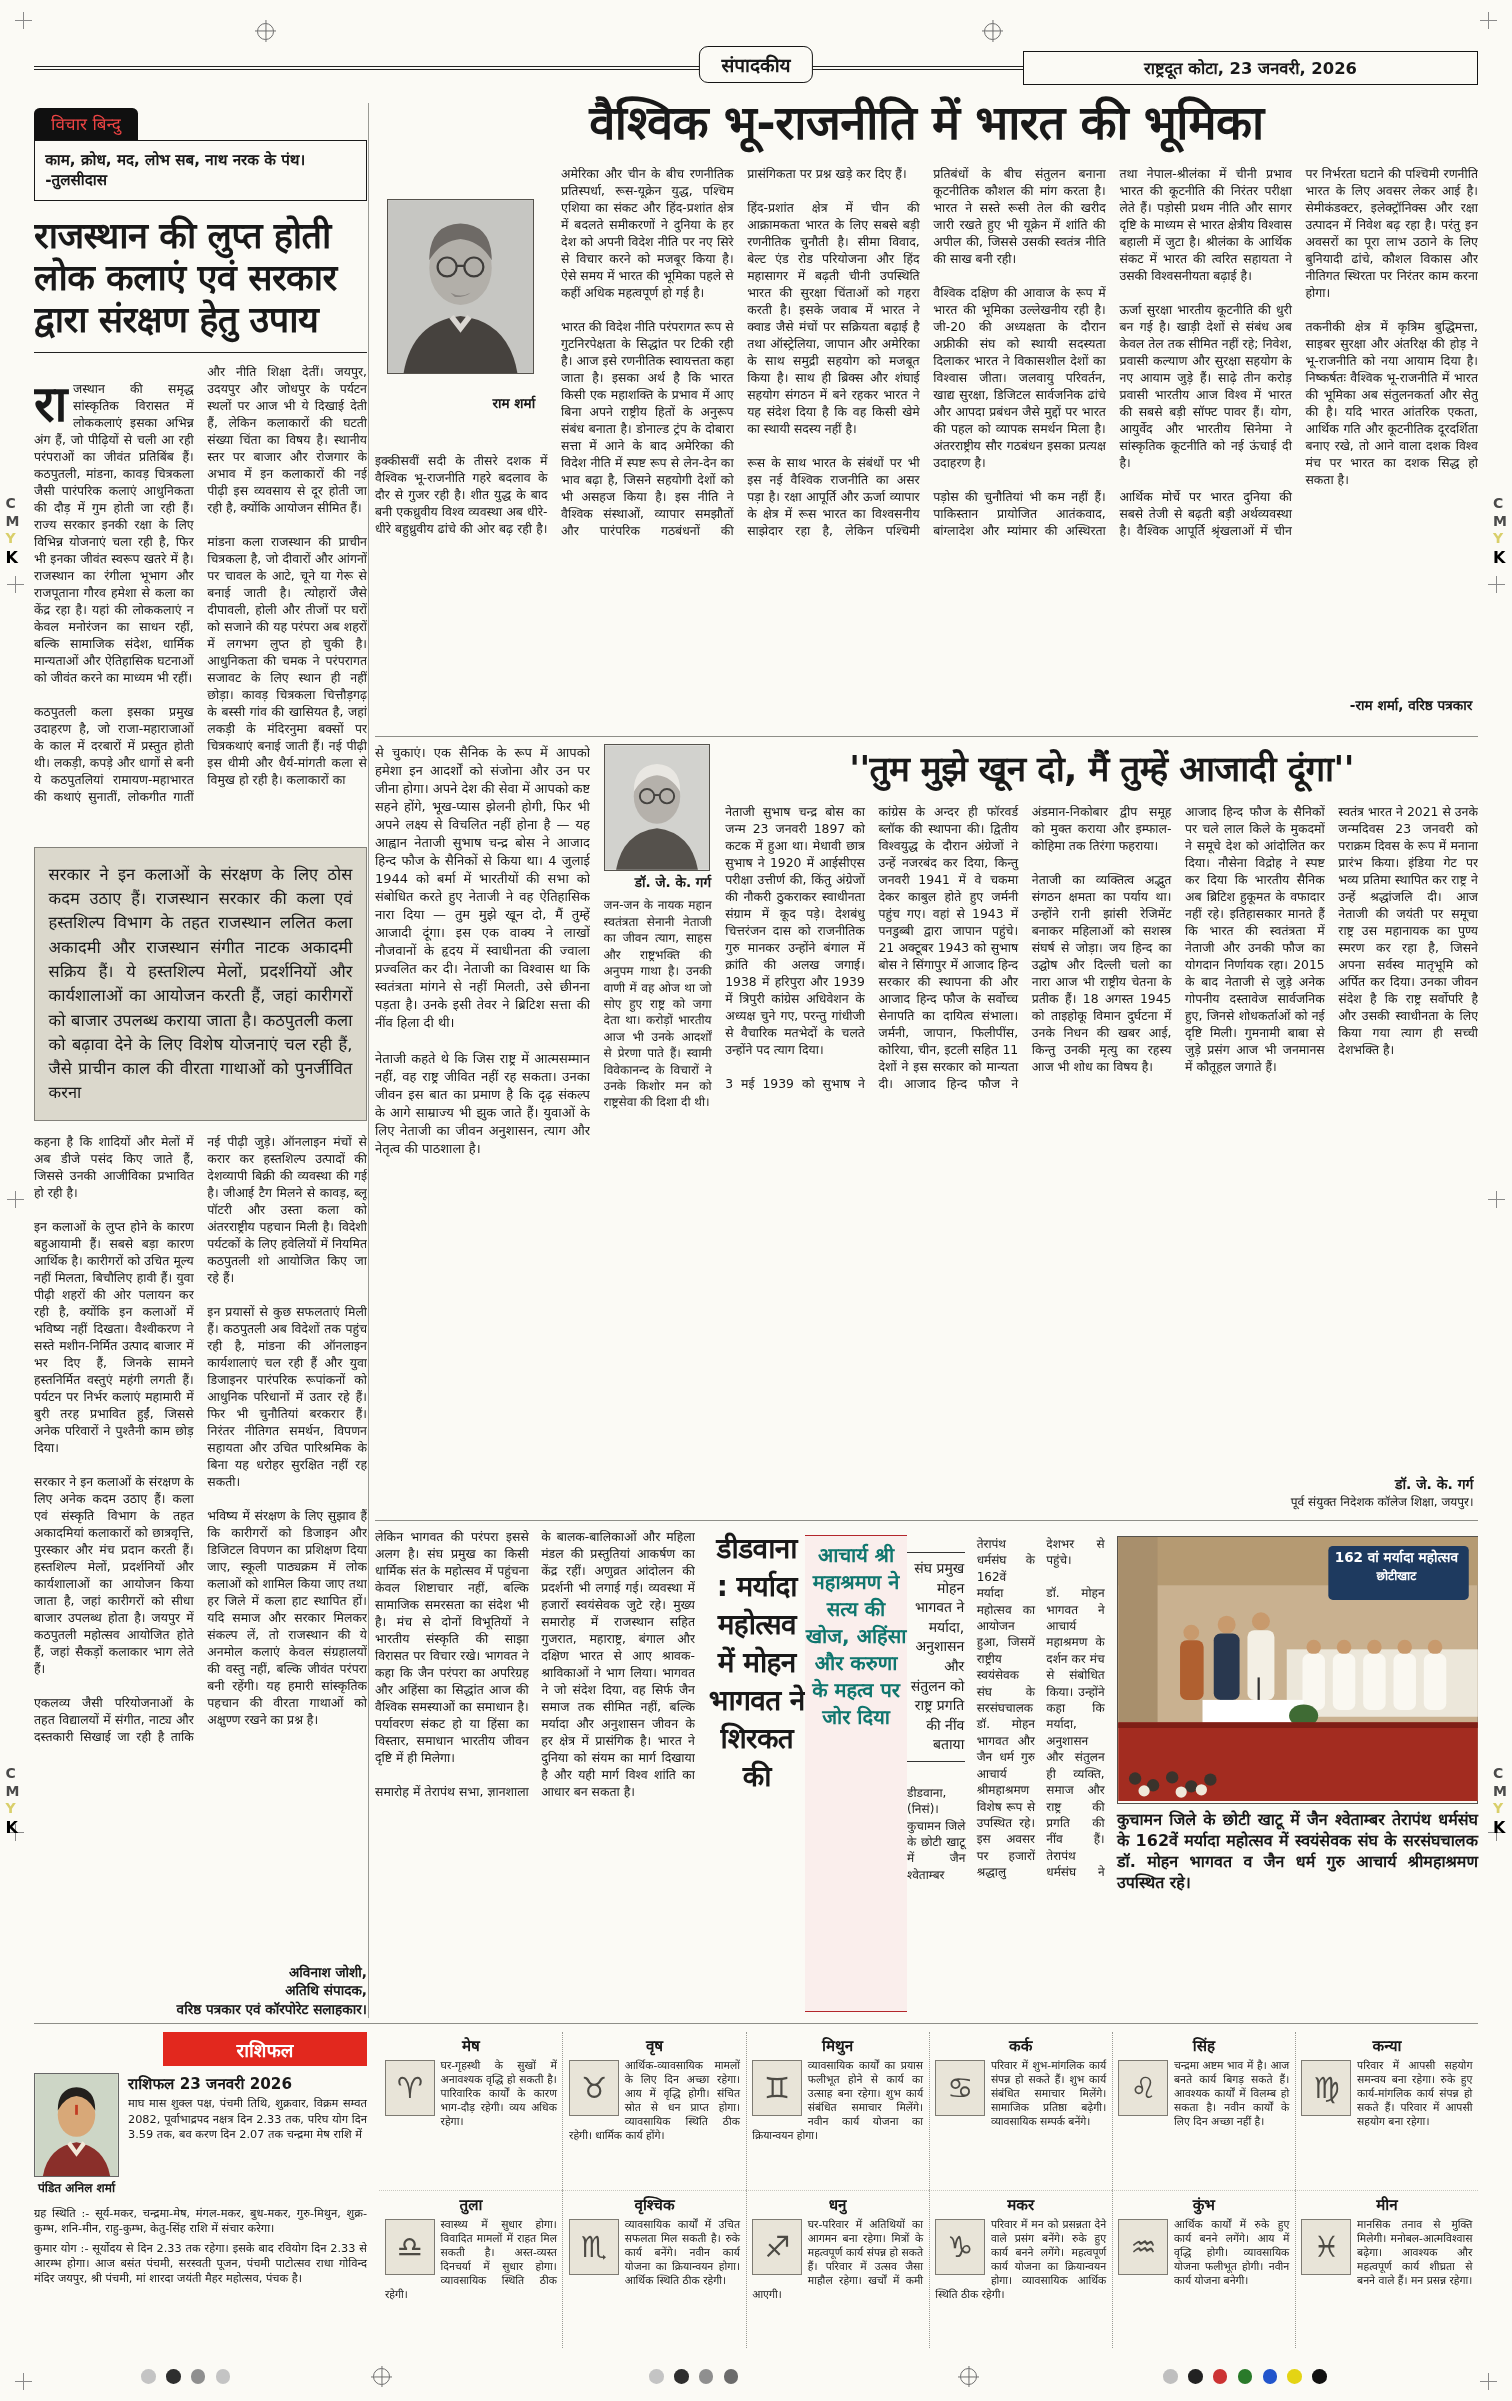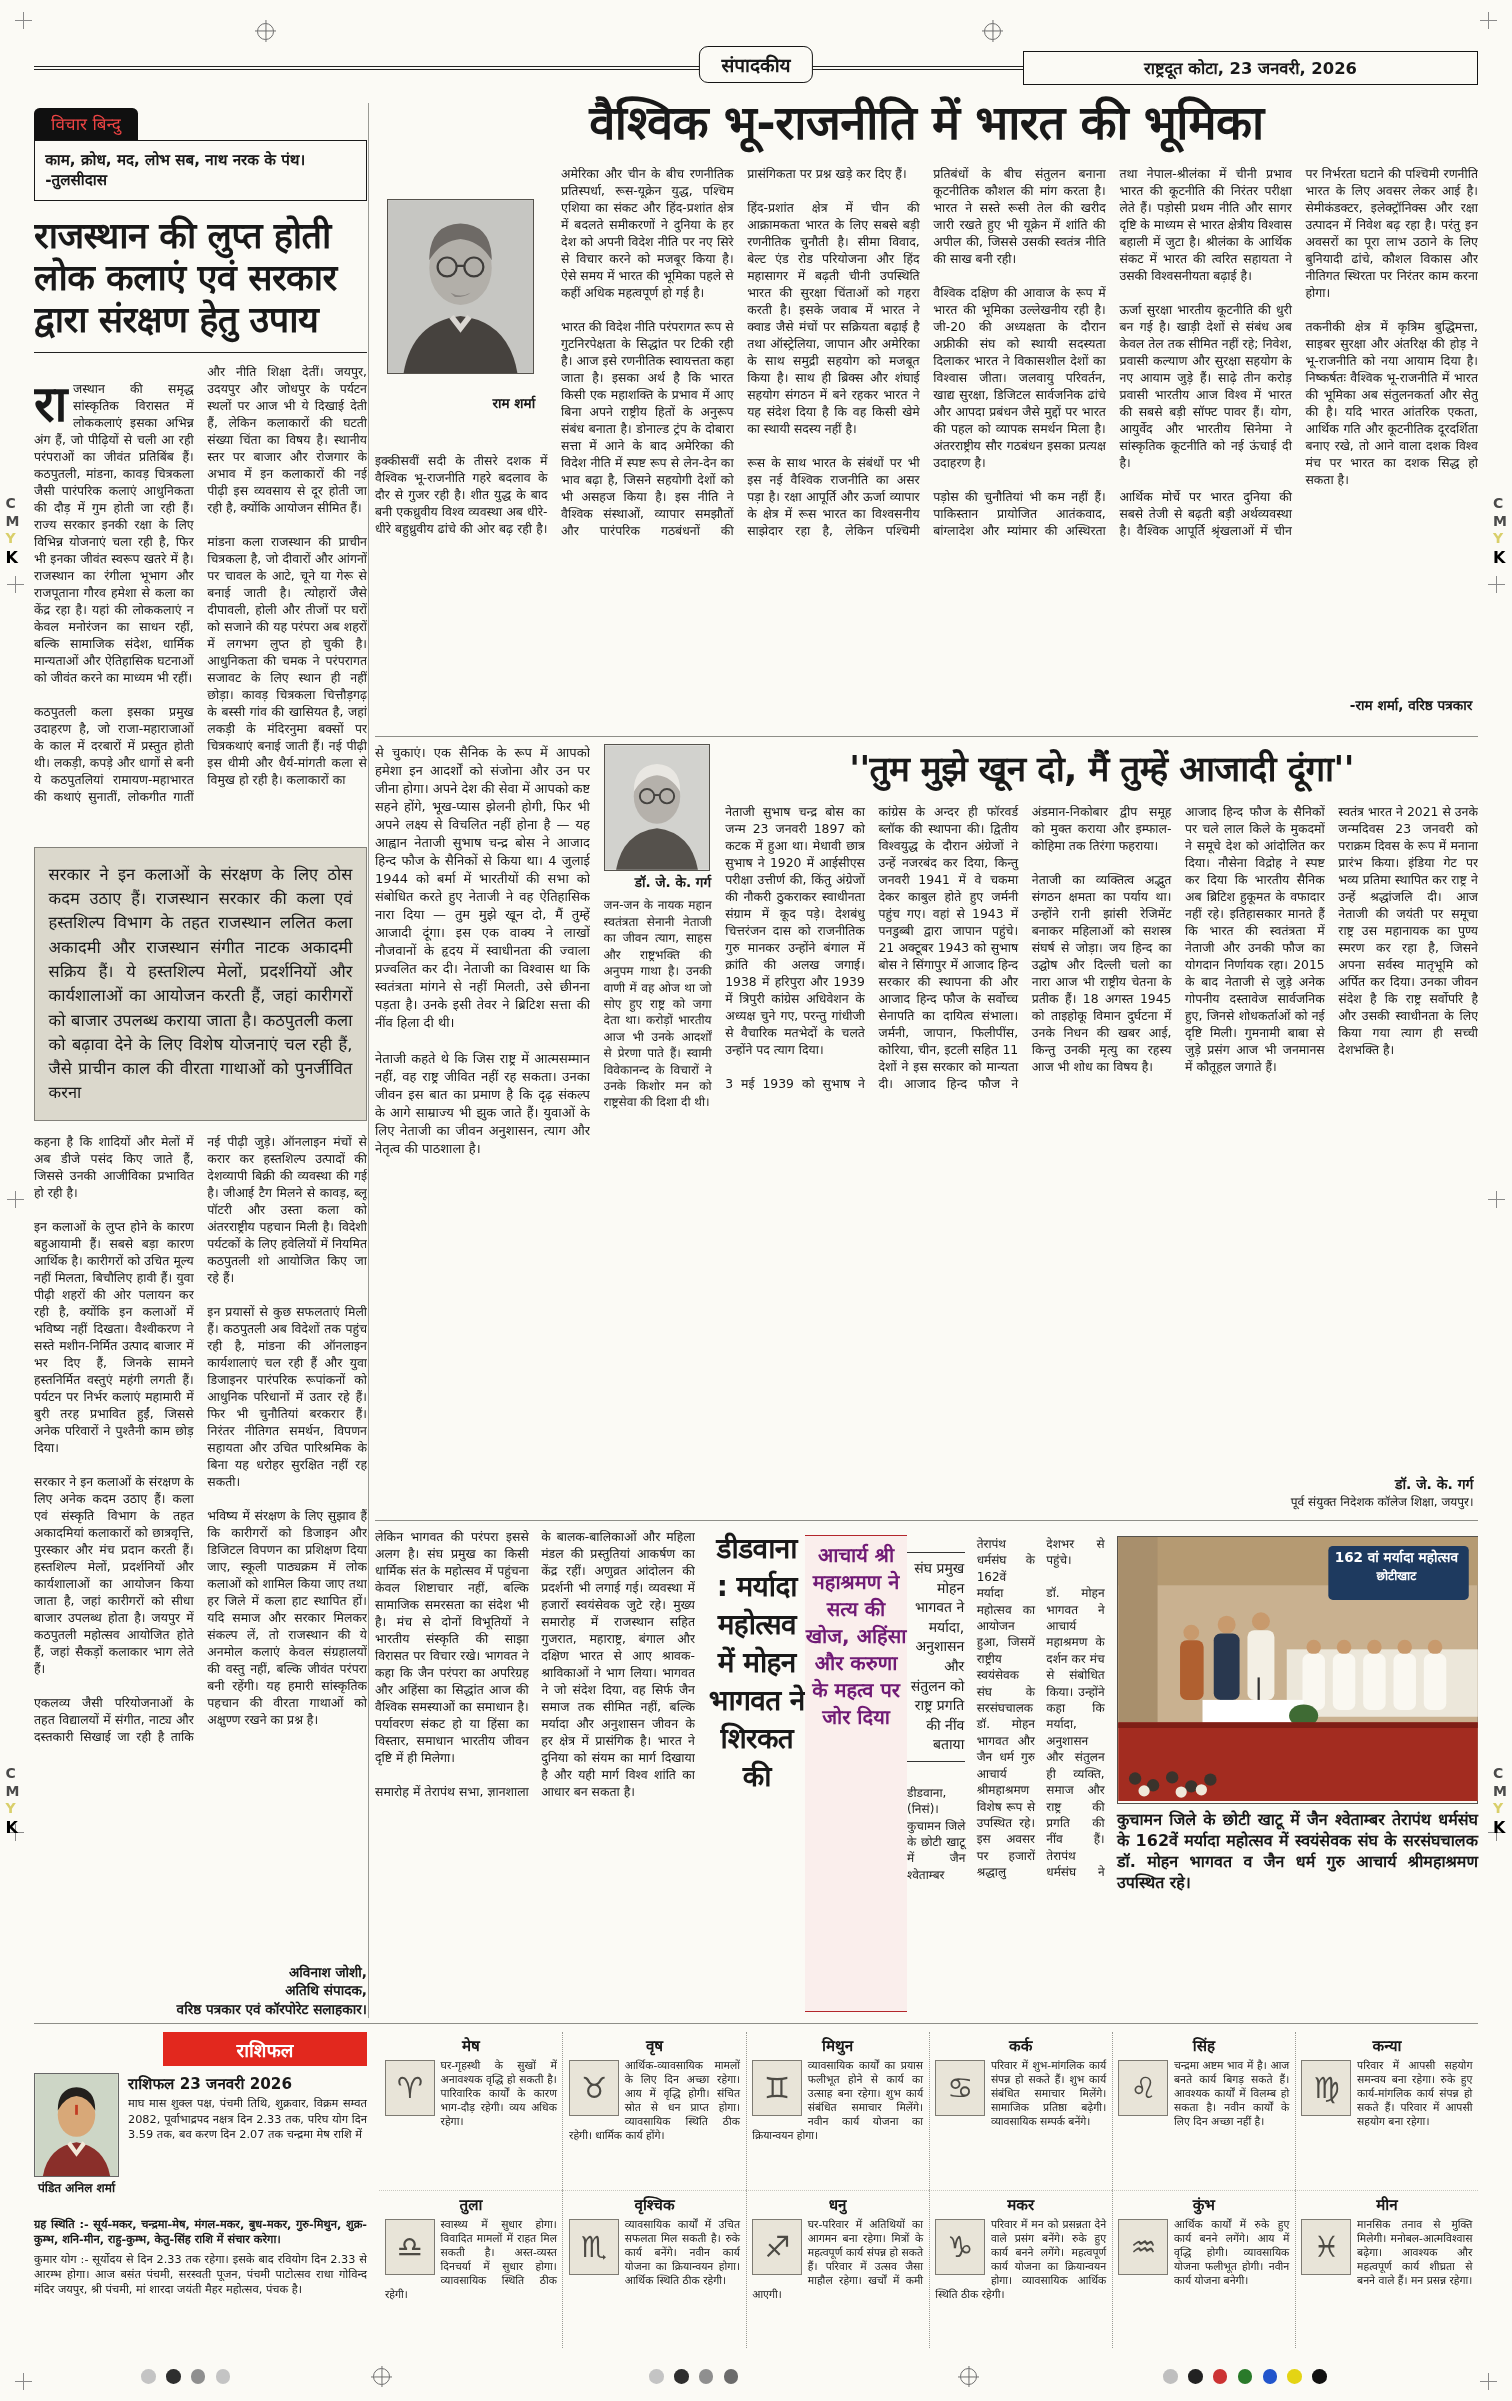--- a/index.html
+++ b/index.html
@@ -64,21 +64,21 @@
   .bose-body { flex:1; overflow:hidden; columns:5; column-gap:13.6px; column-fill:balance; font-size:12.4px; line-height:17px; }
   .bose-byline { position:absolute; right:1.1px; bottom:1.1px; background:#fbfaf5; padding:2.3px 3.4px; text-align:right; }
   .bose-byline .nm { display:block; font-weight:bold; font-size:14px; }
   .bose-byline .rl { display:block; font-size:12px; }
   
   .band-bottom { position:absolute; left:375px; top:1528px; width:1103px; height:484px; display:flex; gap:13.6px; }
   .did-left { flex:none; width:320px; overflow:hidden; columns:2; column-gap:12.4px; font-size:12.4px; line-height:17px; }
   .did-main { flex:1; display:flex; }
   .did-headline { text-align:center; font-size:28px; font-weight:bold; letter-spacing:-0.6px; }
   .did-subtitle { margin-top:6.8px; border-top:1.7px solid #b3262b; border-bottom:1.7px solid #b3262b; background:#faeeec;
-    color:#701a75; font-weight:bold; font-size:20px; text-align:center; padding:5.1px 0; }
+    color:#0f766e; font-weight:bold; font-size:20px; text-align:center; padding:5.1px 0; }
   .did-content { display:flex; gap:12.4px; margin-top:8px; flex:1; }
   .did-cols { flex:1; overflow:hidden; columns:3; column-gap:11.3px; font-size:12px; line-height:16.4px; height:349px; }
   .did-intro { break-inside:avoid; border-top:1.7px solid #333; border-bottom:1.7px solid #333;
     font-weight:normal; font-size:14px; line-height:1.4; padding:5.6px 1.1px; margin-bottom:6.8px; text-align:right; }
   .did-photo { flex:none; width:361px; }
   .photo-wrap { position:relative; border:0.6px solid #55524c; }
   .photo-overlay { position:absolute; top:12.4px; right:13.6px; width:134px; text-align:center; color:#fff; font-weight:bold; }
   .photo-overlay .l1 { font-size:13.6px; line-height:1.3; }
   .photo-overlay .l2 { font-size:12px; }
   .did-photo figcaption { font-size:16px; font-weight:bold; line-height:1.32; padding-top:4.5px; text-align:justify; }
@@ -87,21 +87,21 @@
   .horo-left { flex:none; width:333px; display:flex; flex-direction:column; }
   .horo-tag { align-self:flex-end; width:204px; background:#e2281e; color:#fff; text-align:center;
     font-size:18.6px; font-weight:bold; padding:4.5px 0; }
   .horo-top { display:flex; gap:9px; margin-top:6.8px; }
   .pandit { flex:none; width:85px; }
   .pandit .frame { border:0.6px solid #666; display:block; }
   .pandit figcaption { text-align:center; font-weight:bold; font-size:12px; padding-top:2.3px; }
   .horo-right { flex:1; }
   .horo-title { font-size:15.2px; font-weight:bold; margin-bottom:3.4px; }
   .horo-panchang { font-size:11.3px; line-height:1.38; text-align:justify; }
-  .horo-grah { margin-top:21px; font-size:11.3px; line-height:1.34; text-align:justify;font-weight:bold; }
+  .horo-grah { margin-top:10px; font-size:11.3px; line-height:1.34; text-align:justify; }
   .horo-kumar { margin-top:4.5px; font-size:11.3px; line-height:1.34; text-align:justify; }
   .horo-grid { flex:1; display:grid; grid-template-columns:repeat(6,1fr); grid-template-rows:1fr 1fr; }
   .sign-cell { padding:3.4px 5.6px 2.3px; border-left:0.6px dotted #9a9a94; overflow:hidden; }
   .sign-cell:nth-child(6n+1) { border-left:none; }
   .sign-cell:nth-child(n+7) { border-top:0.6px dotted #c9c8c0; }
   .sign-name { text-align:center; font-weight:bold; font-size:15.2px; padding-bottom:3.4px; }
   .sign-body { font-size:10.7px; line-height:14px; text-align:justify; }
   .sign-icon { float:left; width:50px; height:56px; margin:1.1px 5.6px 2.3px 0; border:0.6px solid #7d7a72;
     background:#e8e4d8; display:flex; align-items:center; justify-content:center; font-size:29px; color:#4c4a44; }
 </style>

